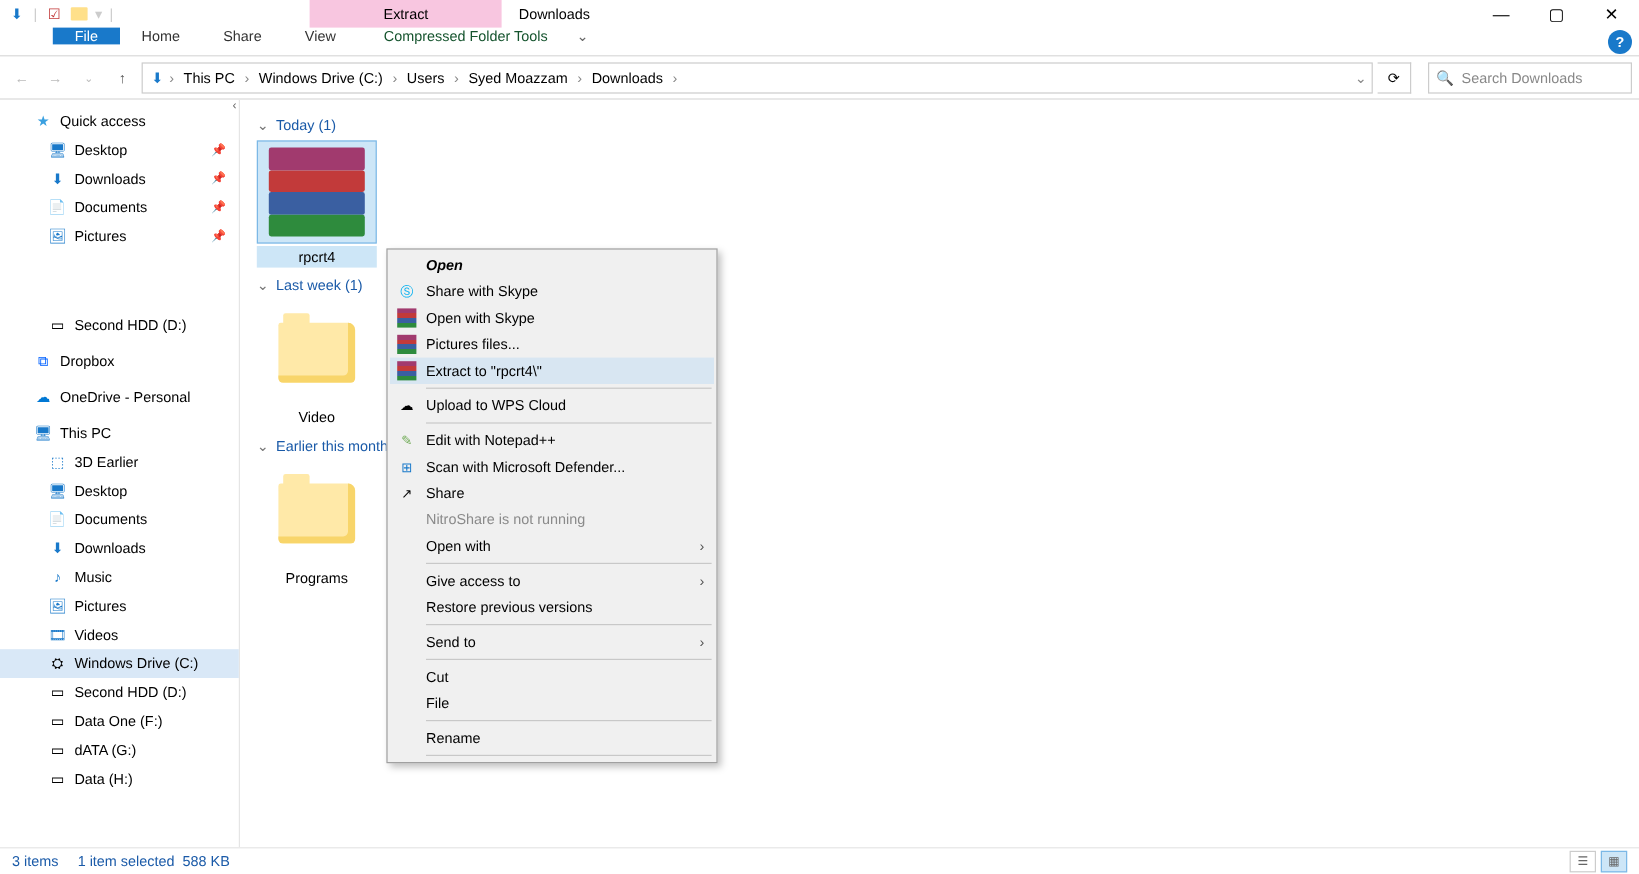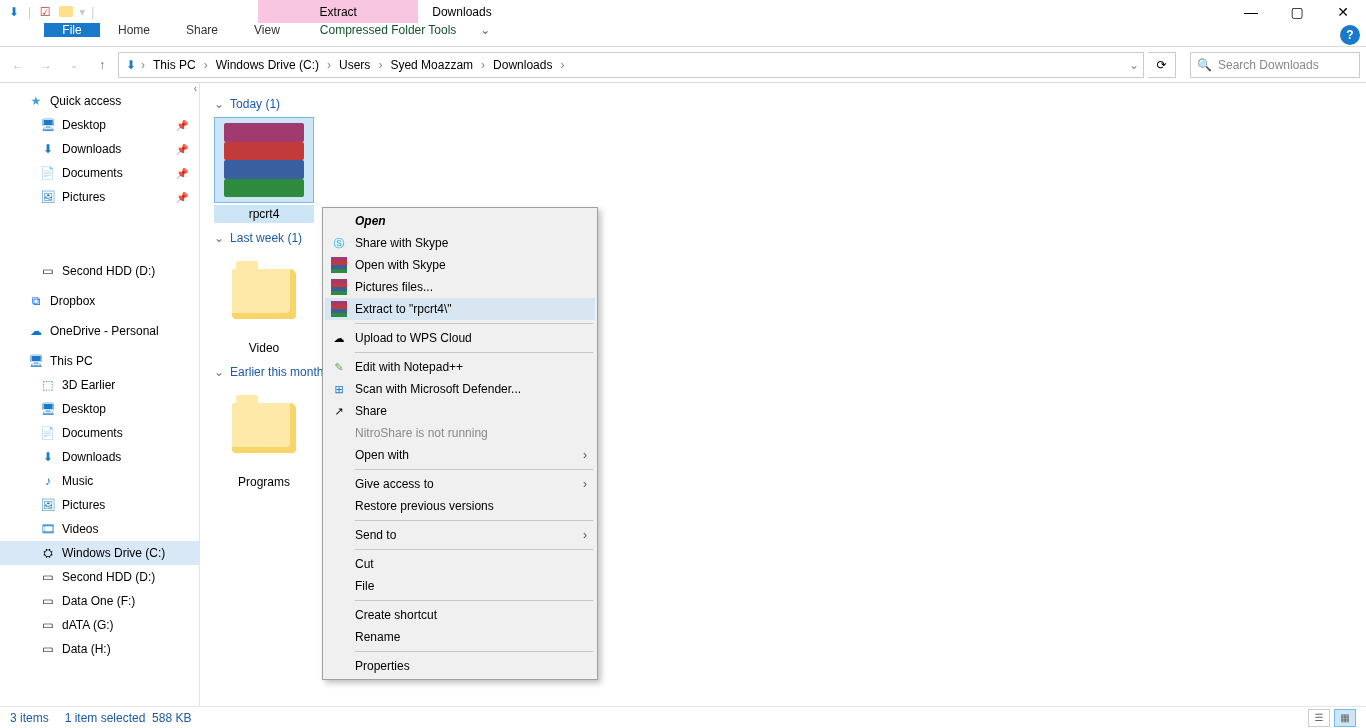--- a/index.html
+++ b/index.html
@@ -342,29 +342,23 @@
     </div>
   <div class="sep"></div>
   <div class="row">
       <span>Cut</span>
     </div>
   <div class="row">
       <span>File</span>
     </div>
   <div class="sep"></div>
   <div class="row">
-      <span>Create shortcut</span>
-    </div>
-  <div class="row">
       <span>Rename</span>
     </div>
   <div class="sep"></div>
-  <div class="row">
-      <span>Properties</span>
-    </div>
 </div>
 
 <div class="statusbar">
   <span>3 items</span>
   <span><span>1 item selected</span>&nbsp;&nbsp;<span>588 KB</span></span>
   <div class="views">
     <div class="viewbtn">☰</div>
     <div class="viewbtn active">▦</div>
   </div>
 </div>

